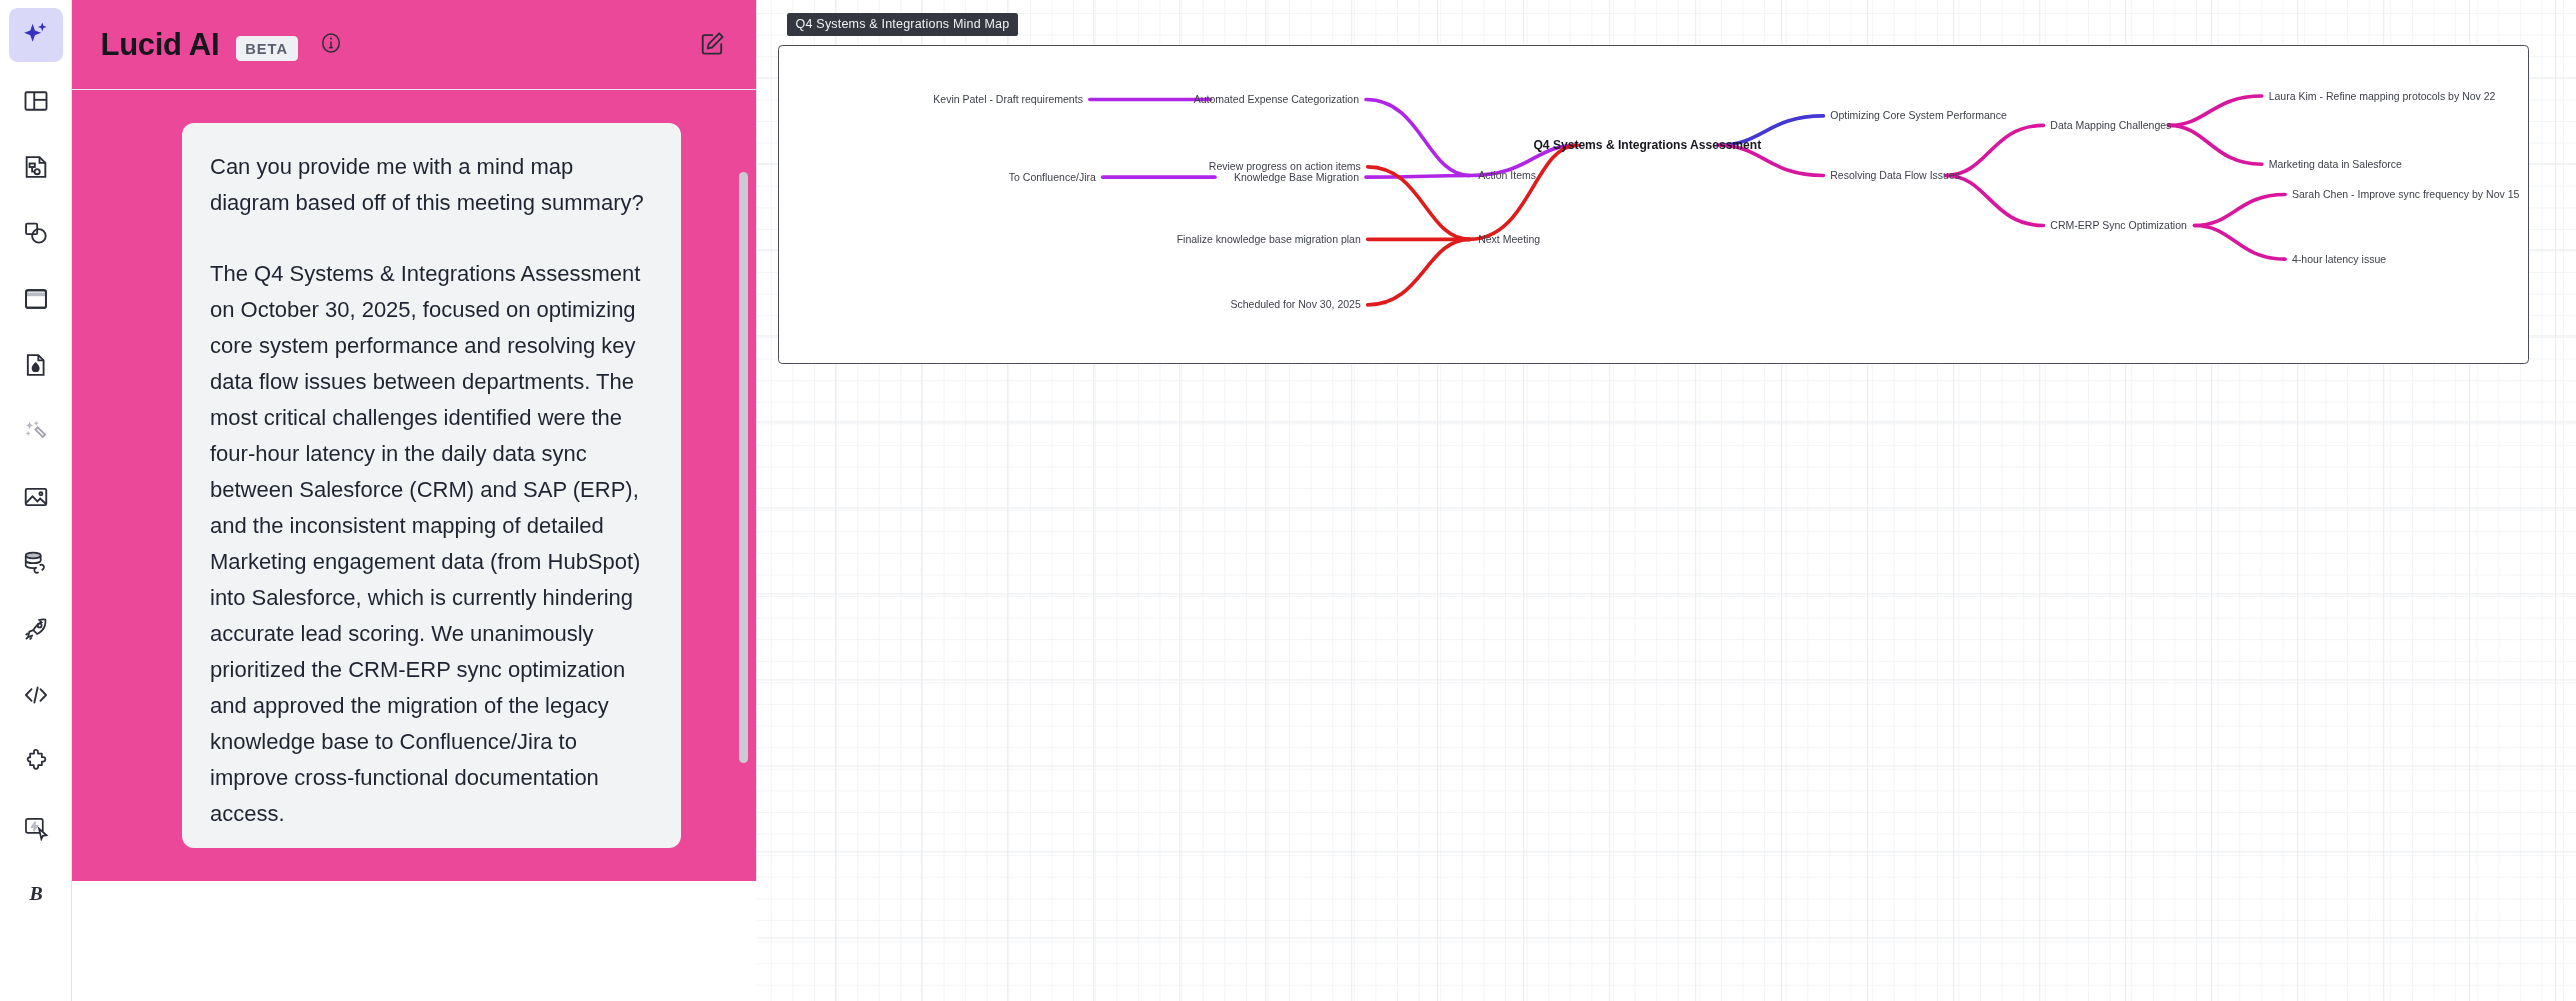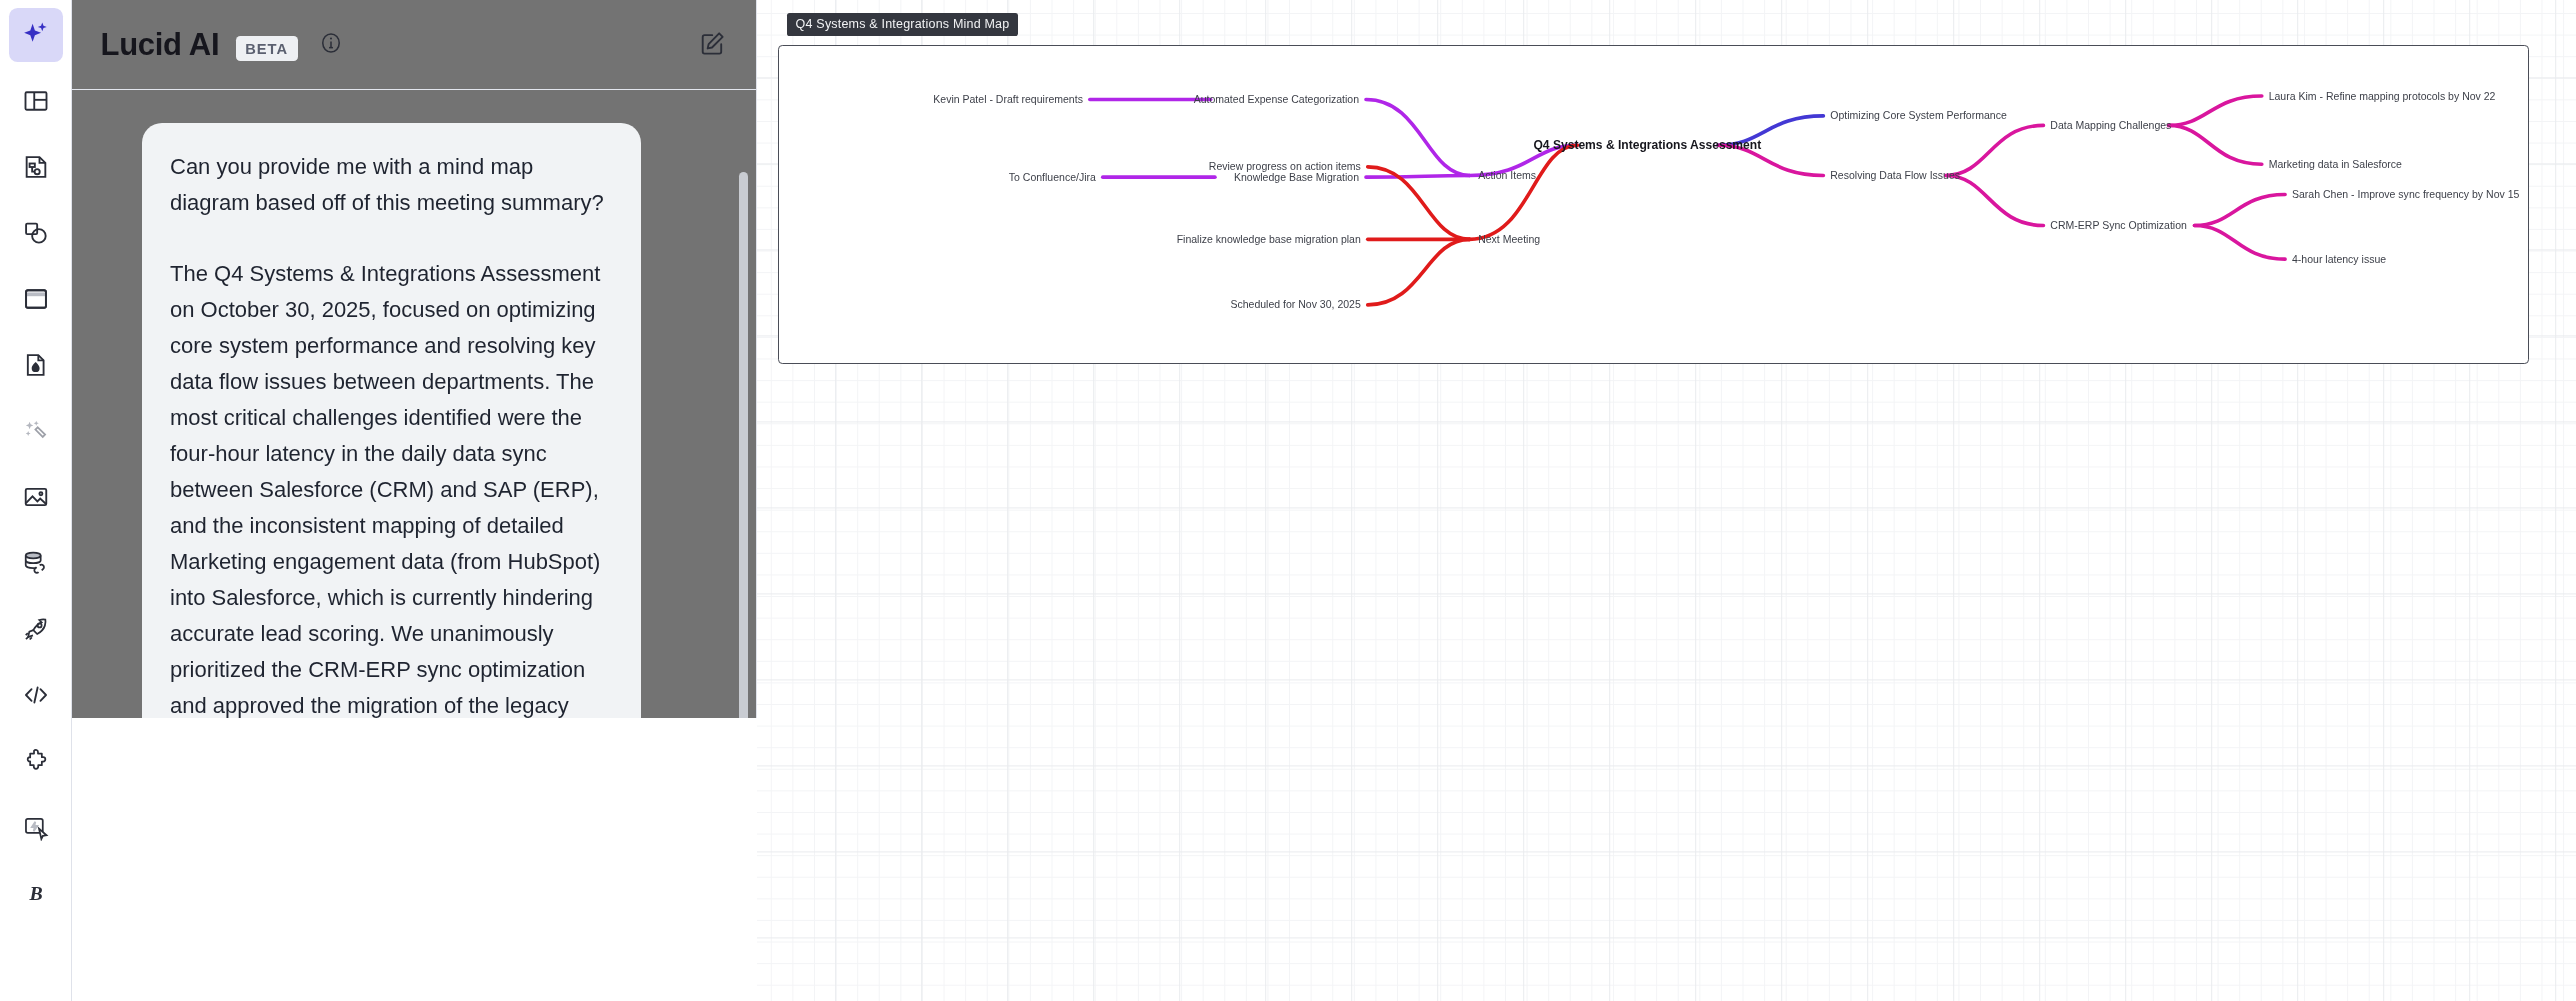--- a/index.html
+++ b/index.html
@@ -31,22 +31,22 @@
     margin-bottom: 12px;
     cursor: pointer;
   }
   .rail-btn.active { background: #d9d8f8; }
   .rail-btn svg { display: block; }
 
   
   .chat {
     width: 685px;
     flex: 0 0 685px;
-    height: 718px;
-    background: #737373;
+    height: 881px;
+    background: #ec4899;
     border-right: 0.9px solid #dfe2ea;
     display: flex;
     flex-direction: column;
     position: relative;
   }
   .chat-header {
     height: 90px;
     flex: 0 0 90px;
     border-bottom: 0.9px solid #e3e6ee;
     display: flex;
@@ -83,25 +83,25 @@
     cursor: pointer;
   }
 
   .chat-body {
     flex: 1 1 auto;
     position: relative;
     overflow: hidden;
     padding: 33px 0 0 0;
   }
   .bubble {
-    margin-left: 70px;
+    margin-left: 110px;
     width: 499px;
     background: #f1f3f5;
-    border-radius: 20px;
-    padding: 26px 28px 29px 28px;
+    border-radius: 12px;
+    padding: 26px 28px 16px 28px;
   }
   .bubble p {
     font-size: 22px;
     line-height: 36px;
     color: #1f2430;
     font-weight: 400;
   }
   .bubble p + p { margin-top: 35px; }
 
   .scrollbar-track {

